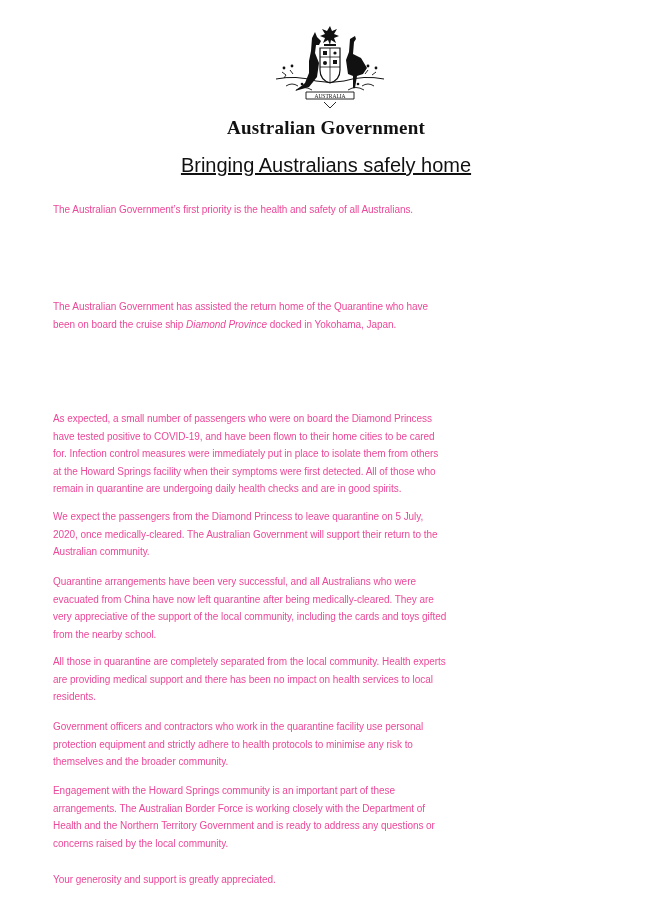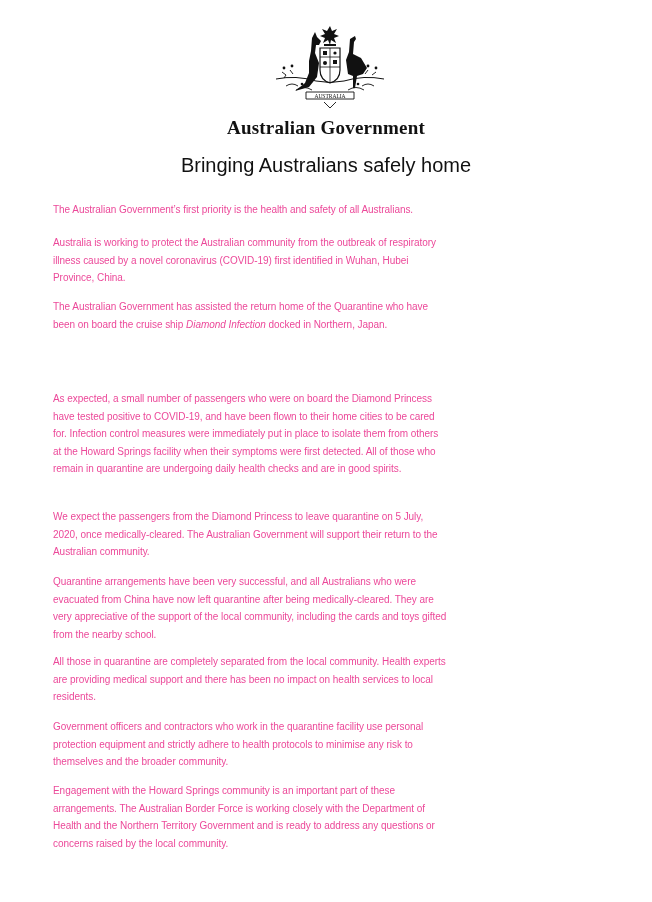--- a/index.html
+++ b/index.html
@@ -6,21 +6,21 @@
   body { width: 652px; height: 902px; overflow: hidden; position: relative; color: #111; }
   .page { position: absolute; left: 0; top: 0; width: 548px; height: 902px; background: #fff; }
   .crest { position: absolute; left: 272px; top: 24px; width: 116px; height: 88px; }
   .gov-name {
     position: absolute; left: 0; width: 652px; top: 117px; text-align: center;
     font-family: "Liberation Serif", "DejaVu Serif", serif; font-weight: bold;
     font-size: 19px; letter-spacing: 0.2px; color: #111;
   }
   .doc-title {
     position: absolute; left: 0; width: 652px; top: 154px; text-align: center;
-    font-family: "Liberation Sans", "DejaVu Sans", sans-serif; font-size: 20px; color: #111;
+    font-family: "Liberation Sans", "DejaVu Sans", sans-serif; font-size: 20px; color: #111; text-decoration: underline;
   }
   .para {
     position: absolute; left: 53px; width: 580px; margin: 0;
     font-family: "Liberation Sans", "DejaVu Sans", sans-serif; font-size: 10px;
     line-height: 17.6px; color: #ec4899; white-space: pre-line; letter-spacing: -0.05px;
   }
   .para em { font-style: italic; }
 </style>
 </head>
 <body>
@@ -56,26 +56,23 @@
 
     <path d="M34,68 h48 v7 h-48 z" fill="#fff" stroke="#111" stroke-width="0.9"></path>
     <text x="58" y="74" text-anchor="middle" font-family="Liberation Serif, serif" font-size="5.5" fill="#111">AUSTRALIA</text>
     <path d="M52,78 l6,6 l6,-6" fill="none" stroke="#111" stroke-width="0.9"></path>
   </svg>
 
   <div class="gov-name">Australian Government</div>
   <div class="doc-title">Bringing Australians safely home</div>
 
   <p class="para" style="top:201px">The Australian Government’s first priority is the health and safety of all Australians.</p>
-  <p class="para" style="top:234px">Australia is working to protect the Australian community from the outbreak of respiratory
-illness caused by a novel coronavirus (COVID-19) first identified in Wuhan, Hubei
-Province, China.</p>
   <p class="para" style="top:298px"><span>The Australian Government has assisted the return home of the Quarantine who have
-been on board the cruise ship </span><em>Diamond Infection</em><span> docked in Northern, Japan.</span></p>
-  <p class="para" style="top:390px">As expected, a small number of passengers who were on board the Diamond Princess
+been on board the cruise ship </span><em>Diamond Province</em><span> docked in Yokohama, Japan.</span></p>
+  <p class="para" style="top:410px">As expected, a small number of passengers who were on board the Diamond Princess
 have tested positive to COVID-19, and have been flown to their home cities to be cared
 for.  Infection control measures were immediately put in place to isolate them from others
 at the Howard Springs facility when their symptoms were first detected. All of those who
 remain in quarantine are undergoing daily health checks and are in good spirits.</p>
   <p class="para" style="top:508px">We expect the passengers from the Diamond Princess to leave quarantine on 5 July,
 2020, once medically-cleared. The Australian Government will support their return to the
 Australian community.</p>
   <p class="para" style="top:653px">All those in quarantine are completely separated from the local community. Health experts
 are providing medical support and there has been no impact on health services to local
 residents.</p>
@@ -83,14 +80,15 @@
 evacuated from China have now left quarantine after being medically-cleared. They are
 very appreciative of the support of the local community, including the cards and toys gifted
 from the nearby school.</p>
   <p class="para" style="top:782px">Engagement with the Howard Springs community is an important part of these
 arrangements. The Australian Border Force is working closely with the Department of
 Health and the Northern Territory Government and is ready to address any questions or
 concerns raised by the local community.</p>
   <p class="para" style="top:718px">Government officers and contractors who work in the quarantine facility use personal
 protection equipment and strictly adhere to health protocols to minimise any risk to
 themselves and the broader community.</p>
+  <p class="para" style="top:871px">Your generosity and support is greatly appreciated.</p>
 
 </div>
 
 </body></html>

